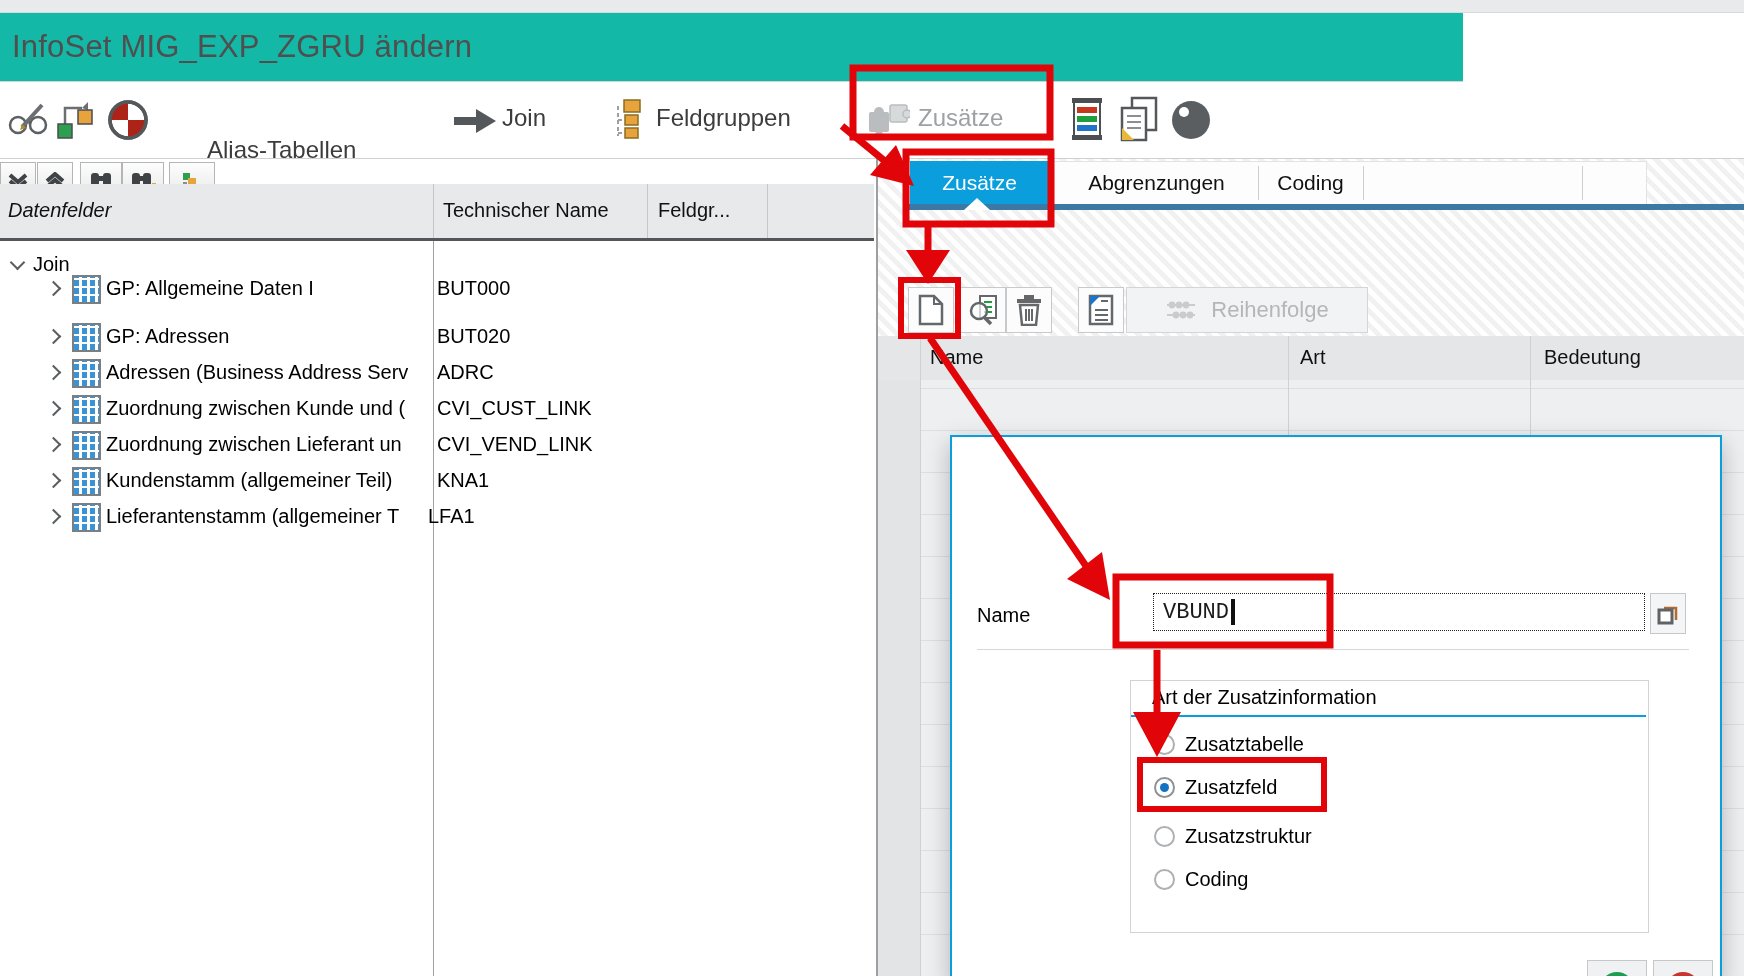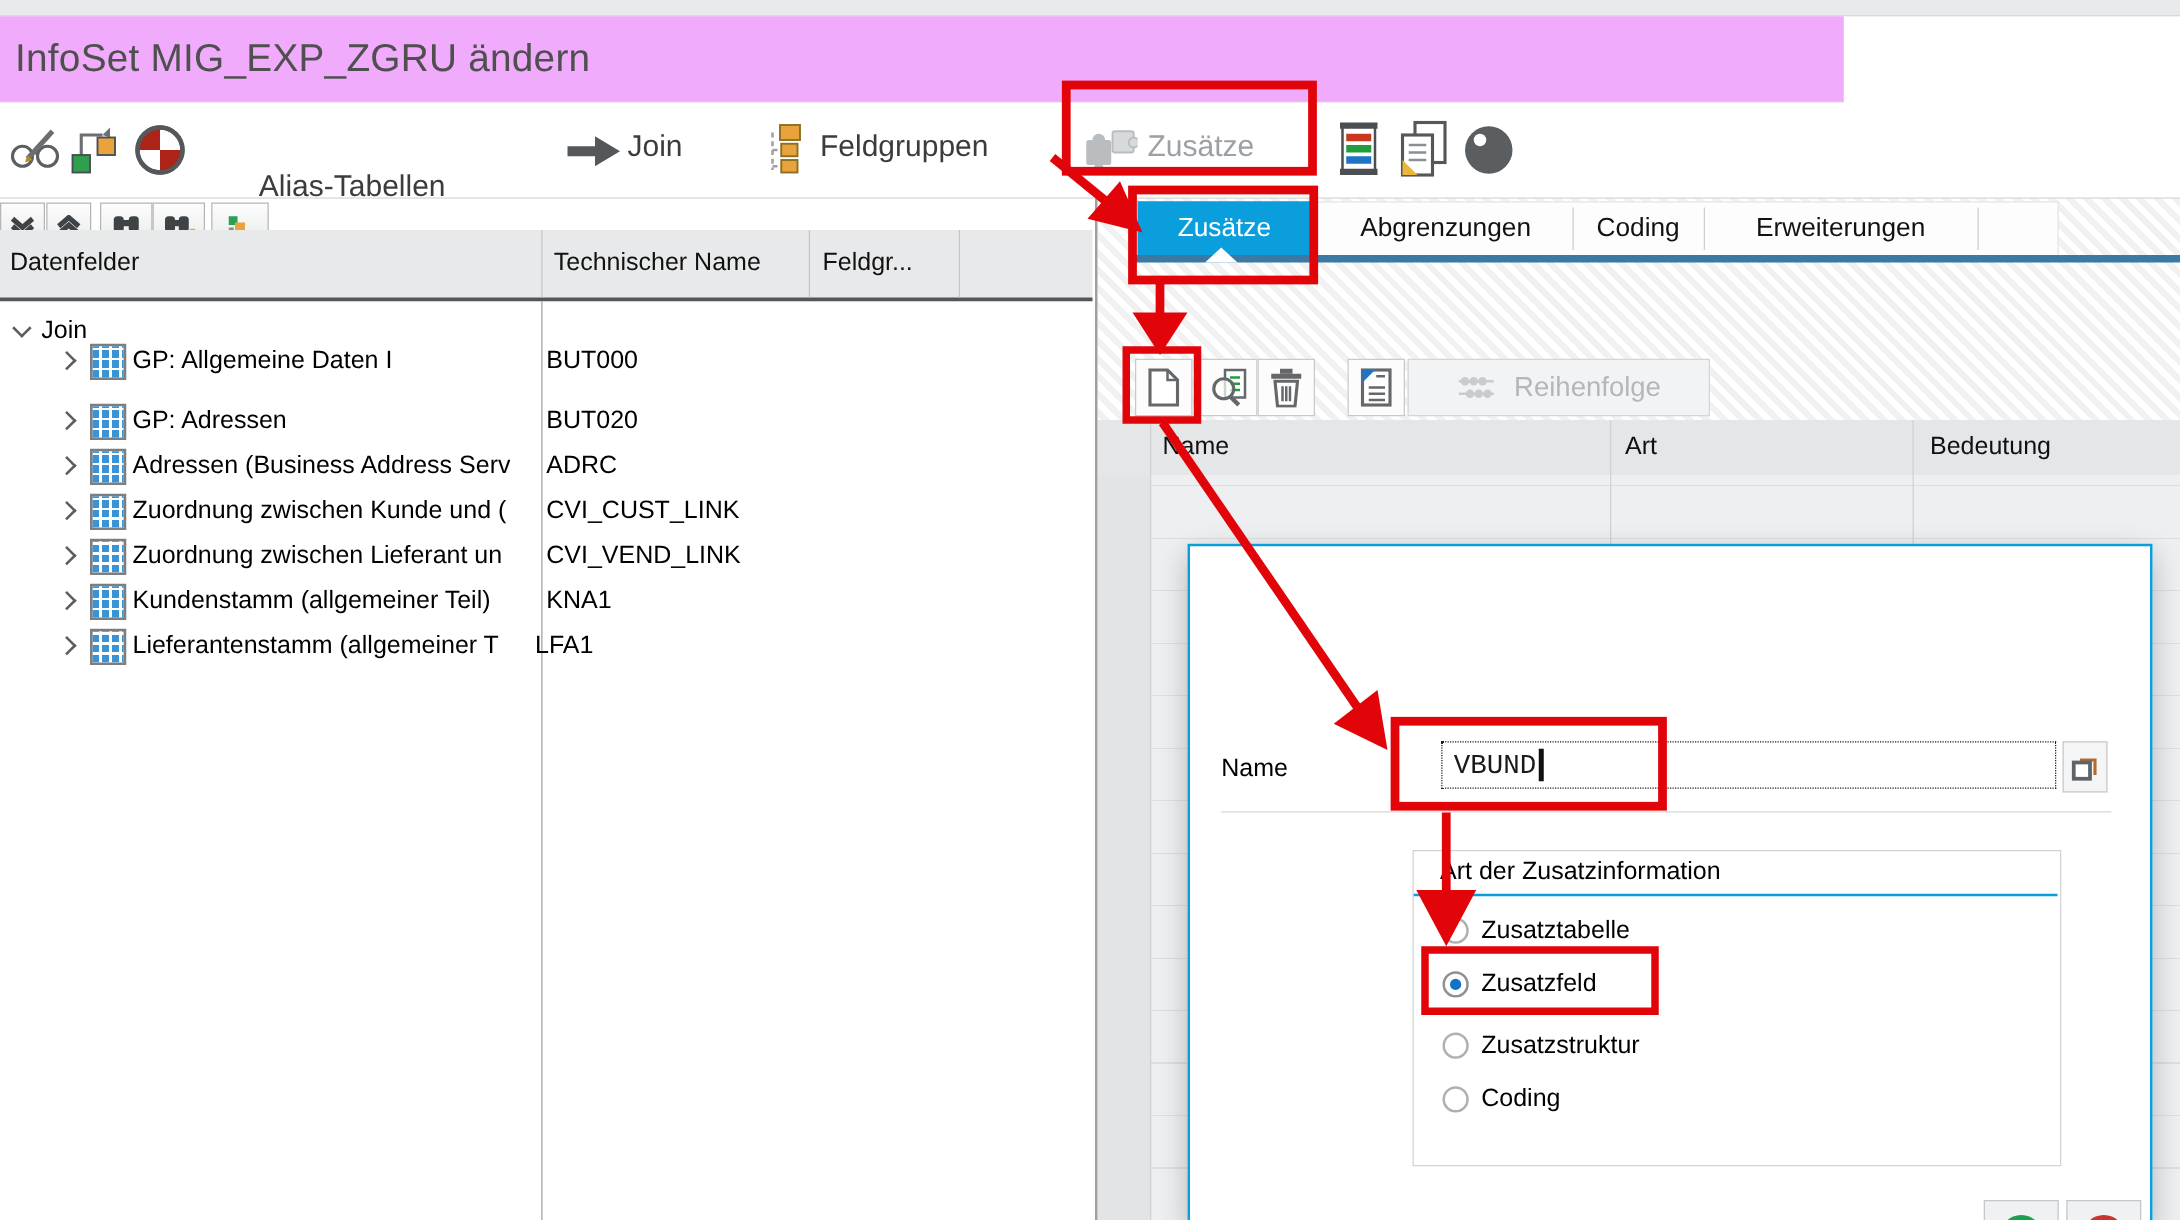--- a/index.html
+++ b/index.html
@@ -2,21 +2,21 @@
 <html><head>
 <meta charset="utf-8">
 <style>
   html,body{margin:0;padding:0;background:#fff;}
   .canvas{position:relative;width:1744px;height:976px;overflow:hidden;
           font-family:"Liberation Sans",sans-serif;background:#fff;color:#1a1a1a;}
   .abs{position:absolute;}
 
   
   .top-strip{left:0;top:0;width:1744px;height:12px;background:#e9eaeb;border-bottom:1px solid #d8d9da;}
-  .title-row{left:0;top:13px;width:1463px;height:68px;background:#f0abfc;border-bottom:1px solid #d2d3d4;padding-left:12px;}
+  .title-row{left:0;top:13px;width:1463px;height:68px;background:#14b8a6;border-bottom:1px solid #d2d3d4;}
   .window-title{left:12px;top:16px;font-size:31px;color:#4f4f4f;letter-spacing:.2px;}
   .toolbar{left:0;top:82px;width:1744px;height:76px;background:#fff;border-bottom:1px solid #cfd0d1;}
   .tb-label{font-size:24px;color:#3c3c3c;top:22px;}
   .tb-label.disabled{color:#9ba1a5;}
 
   
   .left-panel{left:0;top:159px;width:876px;height:817px;background:#fff;border-right:2px solid #9d9fa1;}
   .lp-btn{top:3px;height:35px;background:linear-gradient(#fdfdfd,#e7e8e9);border:1px solid #b3b5b7;
           display:flex;align-items:center;justify-content:center;}
   .lp-header{left:0;top:25px;width:874px;height:54px;background:#e8e9ea;border-bottom:3px solid #53575b;}
@@ -187,21 +187,20 @@
     <div class="abs bg-header-label" style="left:666px;">Bedeutung</div>
   </div>
   <div class="abs bg-vline" style="left:920px;"></div>
   <div class="abs bg-vline" style="left:1288px;"></div>
   <div class="abs bg-vline" style="left:1530px;"></div>
 
   <div class="abs tabstrip"></div>
   <div class="abs tab active" style="left:910px;width:139px;top:161px;">Zusätze</div>
   <div class="abs tab" style="left:1055px;width:203px;top:161px;">Abgrenzungen</div>
   <div class="abs tab" style="left:1258px;width:105px;top:161px;">Coding</div>
-  <div class="abs tab" style="left:1363px;width:219px;top:161px;">Erweiterungen</div>
   <div class="abs tab-sep" style="left:1258px;"></div>
   <div class="abs tab-sep" style="left:1363px;"></div>
   <div class="abs tab-sep" style="left:1582px;"></div>
   <div class="abs blue-underline"></div>
   <div class="abs notch"></div>
 
   <div class="abs cbtn" style="left:908px;">
     <svg width="26" height="32" viewBox="0 0 26 32">
       <polygon points="2,2 16,2 24,10 24,30 2,30" fill="#fff" stroke="#64686b" stroke-width="2.5"></polygon>
       <polyline points="16,2 16,10 24,10" fill="none" stroke="#64686b" stroke-width="2"></polyline>
@@ -278,21 +277,21 @@
     </div>
     <div class="abs lp-btn" style="left:169px;width:44px;">
       <svg width="24" height="22" viewBox="0 0 24 22">
         <rect x="3" y="3" width="7" height="7" fill="#2e9e4f"></rect>
         <rect x="8" y="8" width="8" height="12" fill="#e8a33d"></rect>
         <rect x="3" y="12" width="4" height="8" fill="#8b8f92"></rect>
       </svg>
     </div>
 
     <div class="abs lp-header">
-      <div class="abs lp-col-label" style="left:8px;">Datenfelder</div>
+      <div class="abs lp-col-label" style="left:8px;font-style:italic;">Datenfelder</div>
       <div class="abs lp-col-label" style="left:443px;">Technischer Name</div>
       <div class="abs lp-col-label" style="left:658px;">Feldgr...</div>
       <div class="abs lp-hsep" style="left:433px;"></div>
       <div class="abs lp-hsep" style="left:647px;"></div>
       <div class="abs lp-hsep" style="left:767px;"></div>
     </div>
     <div class="abs lp-colline"></div>
 
     <div class="abs tree-row" style="top:88px;">
       <span class="abs chev-down" style="left:12px;top:10px;"></span>

